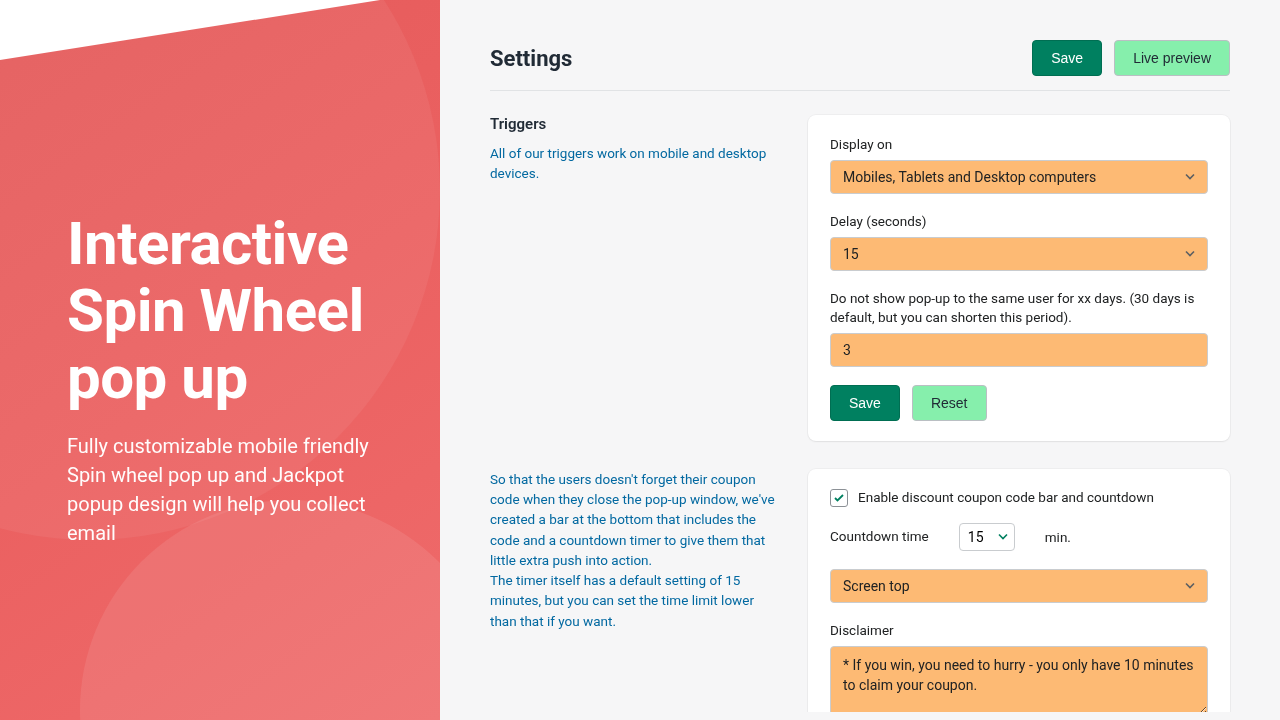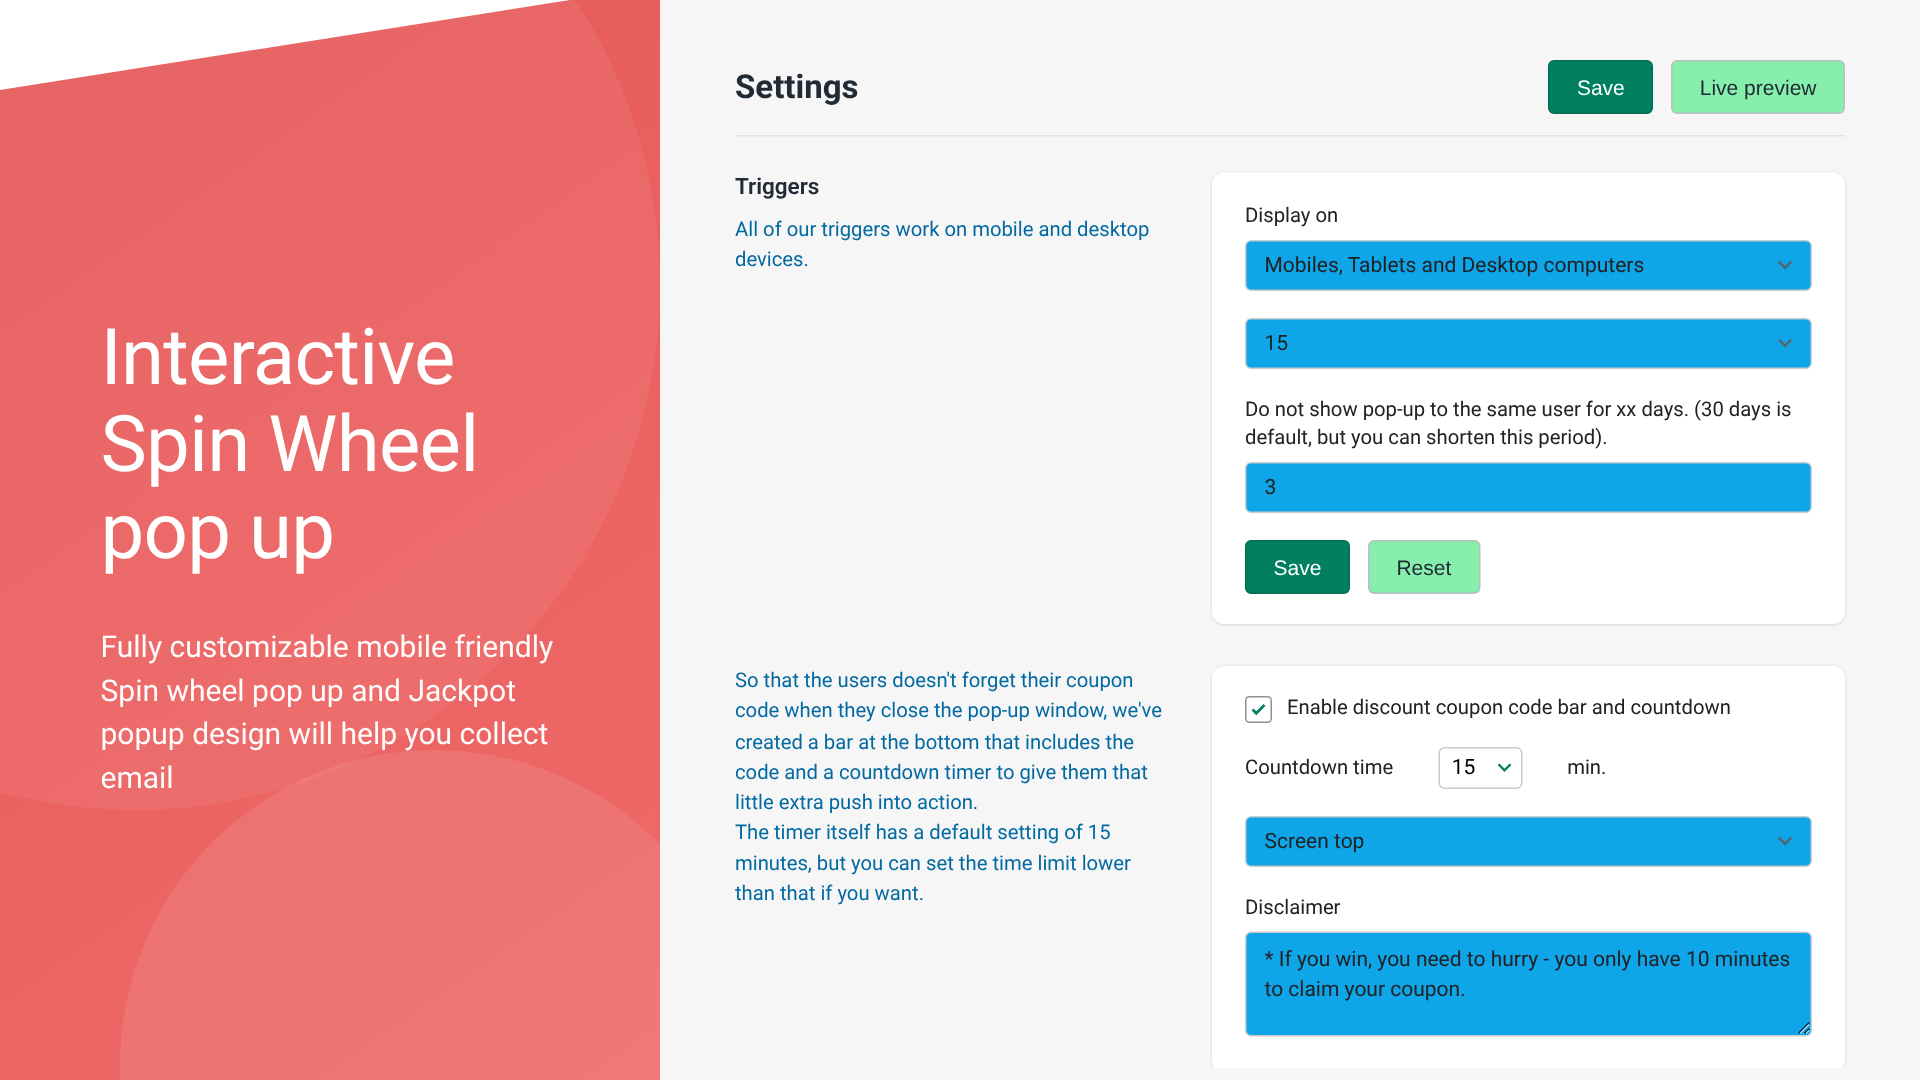--- a/index.html
+++ b/index.html
@@ -44,24 +44,24 @@
     bottom: -200px;
   }
   .left-content {
     position: absolute;
     left: 67px;
     top: 210px;
     right: 40px;
     color: #fff;
   }
   .hero-title {
-    font-size: 52px;
-    font-weight: 400;
+    font-size: 60px;
+    font-weight: 700;
     line-height: 1.12;
-    margin-bottom: 32px;
+    margin-bottom: 20px;
     letter-spacing: -0.5px;
   }
   .hero-sub {
     font-size: 20px;
     font-weight: 400;
     line-height: 1.45;
     color: rgba(255,255,255,0.98);
   }
   .right {
     flex: 1;
@@ -126,21 +126,21 @@
     display: block;
     font-size: 13.5px;
     color: #202223;
     margin-bottom: 6px;
     line-height: 1.4;
   }
   .select, .input, .textarea {
     width: 100%;
     border: 1px solid #c9cccf;
     border-radius: 4px;
-    background: #0ea5e9;
+    background: #fdba74;
     font-size: 14px;
     color: #202223;
     padding: 8px 12px;
     font-family: inherit;
   }
   .select-wrap { position: relative; }
   .select-wrap .chev {
     position: absolute;
     right: 12px;
     top: 50%;
@@ -214,20 +214,21 @@
         <div class="select-wrap">
           <div class="select">Mobiles, Tablets and Desktop computers</div>
           <span class="chev">
             <svg class="chev-svg" viewBox="0 0 12 12">
                 <path d="M2 4l4 4 4-4" fill="none" stroke="currentColor" stroke-width="1.6"></path>
               </svg>
           </span>
         </div>
       </div>
       <div class="field">
+        <label class="field-label">Delay (seconds)</label>
         <div class="select-wrap">
           <div class="select">15</div>
           <span class="chev">
             <svg class="chev-svg" viewBox="0 0 12 12">
                 <path d="M2 4l4 4 4-4" fill="none" stroke="currentColor" stroke-width="1.6"></path>
               </svg>
           </span>
         </div>
       </div>
       <div class="field">

